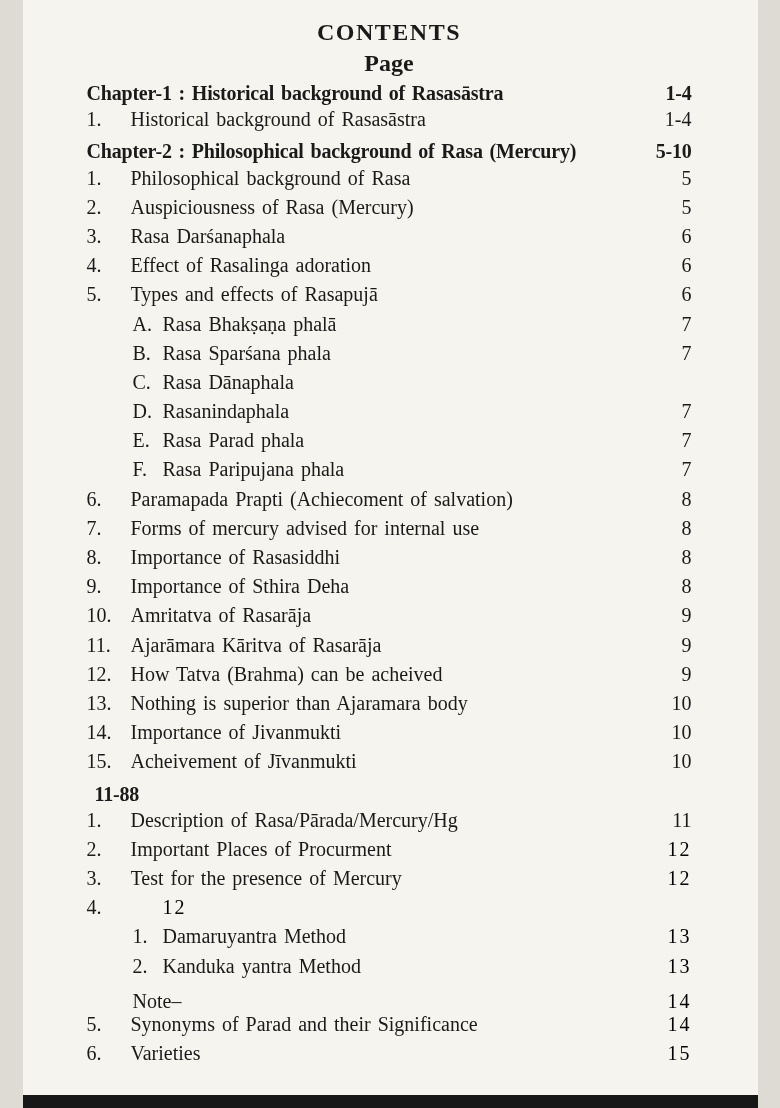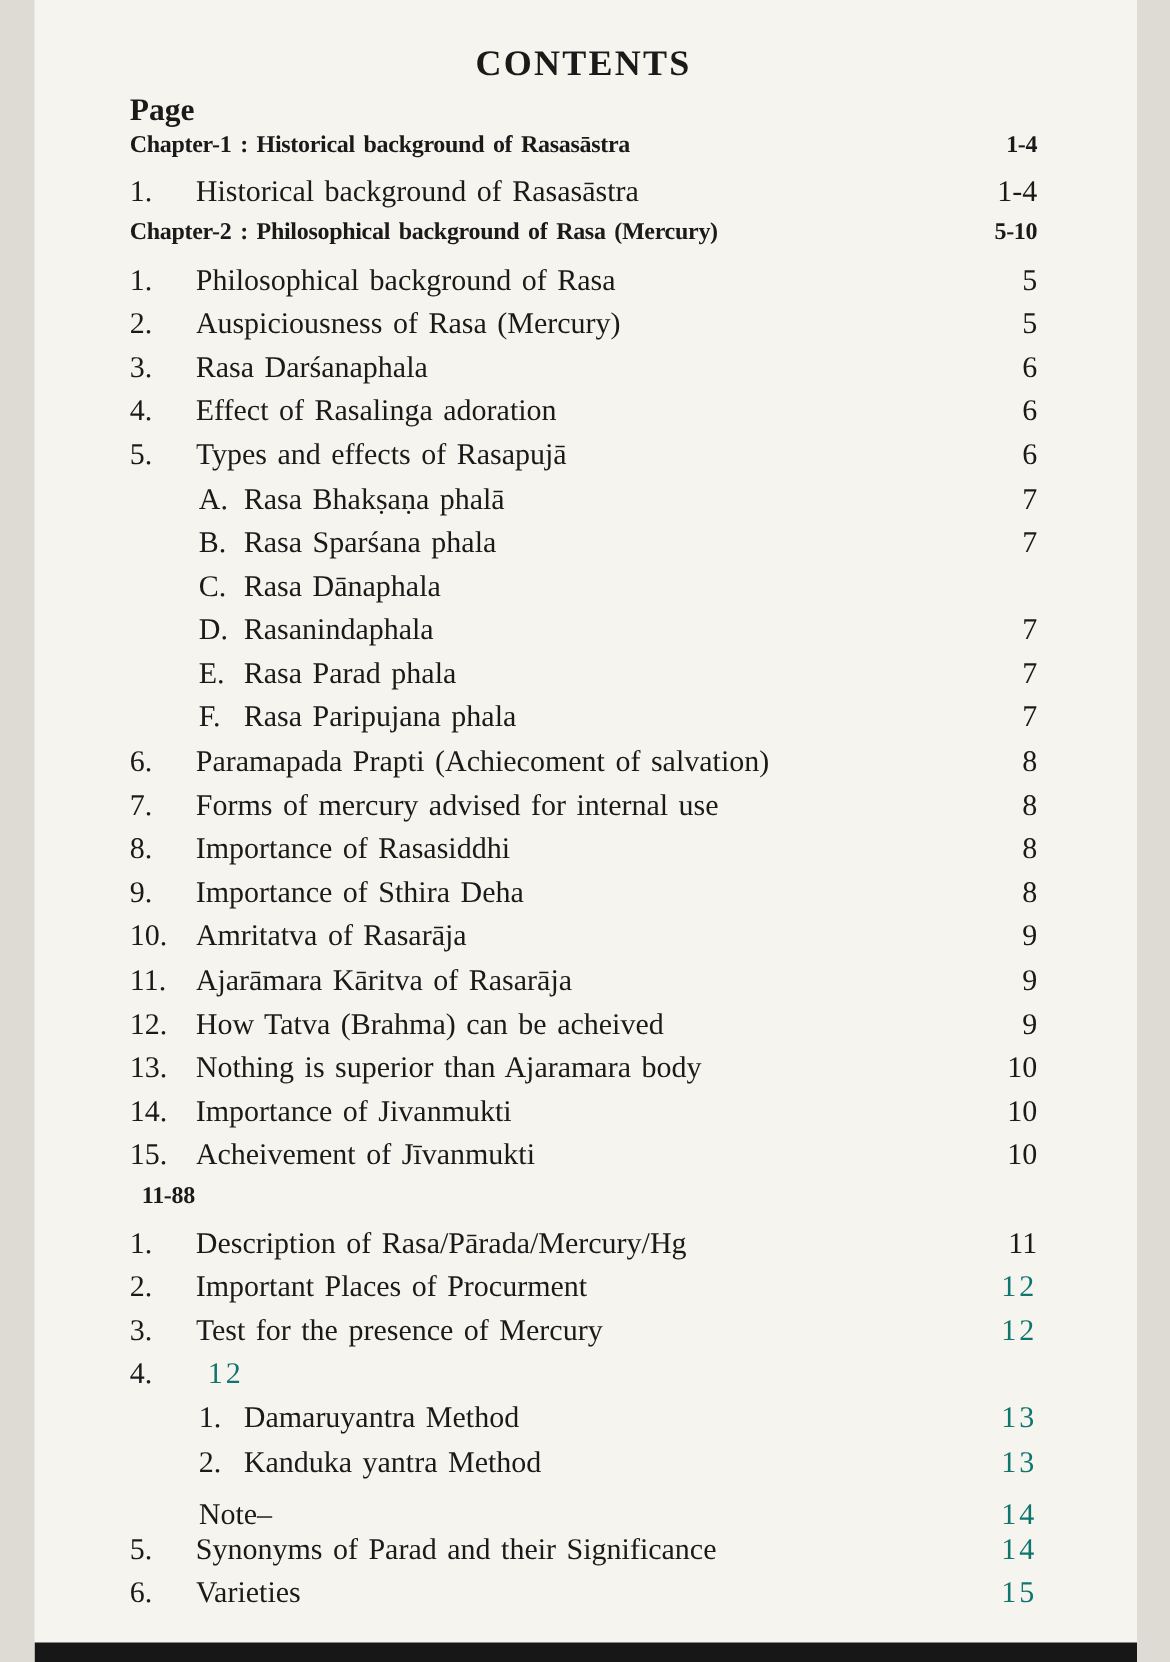--- a/index.html
+++ b/index.html
@@ -2,55 +2,55 @@
 <html><head>
 <meta charset="utf-8">
 <style>
   html,body{margin:0;padding:0;background:#dddbd4;}
   .page{
     position:relative;
     width:735px;height:1108px;
     margin:0 auto;
     background:#f6f4ee;
     box-sizing:border-box;
-    padding:24px 66px 0 64px;
+    padding:13px 66px 0 64px;
     font-family:"Liberation Serif","DejaVu Serif",serif;
     color:#1a1a1a;
     overflow:hidden;
   }
   .title{
     text-align:center;
     font-size:24px;
     font-weight:bold;
     letter-spacing:1.5px;
     margin:6px 0 4px 0;
   }
   .page-col-header{
-    text-align:left;
+    text-align:center;
     font-weight:bold;
-    font-size:21px;
+    font-size:24px;
     margin:2px 0 2px 0;
   }
   .toc{width:100%;}
   .row{
     display:flex;
     align-items:baseline;
     height:29.2px;
     font-size:20px;
     word-spacing:2px;
     white-space:nowrap;
   }
   .row .num{flex:0 0 44px;}
   .row .text{flex:1 1 auto; overflow:hidden;}
   .row .pg{text-align:right; white-space:nowrap; padding-left:8px;}
-  .row.chapter{font-weight:bold; font-size:16px; letter-spacing:-0.2px;}
+  .row.chapter{font-weight:bold; font-size:20px; letter-spacing:-0.2px;align-items:center;}
   .row.sub{padding-left:46px;}
   .row.sub .num{flex:0 0 30px;}
   .row.note{padding-left:46px;align-items:flex-end;}
-  .row.faint-page .pg{color:#0f766e; letter-spacing:2px;}
+  .row.faint-page .pg{color:#000000; letter-spacing:2px;margin-left:24px;}
   .scan-bar{
     position:absolute;
     left:0;bottom:0;
     width:100%;height:13px;
     background:#171717;
   }
 </style>
 </head>
 <body>
 

